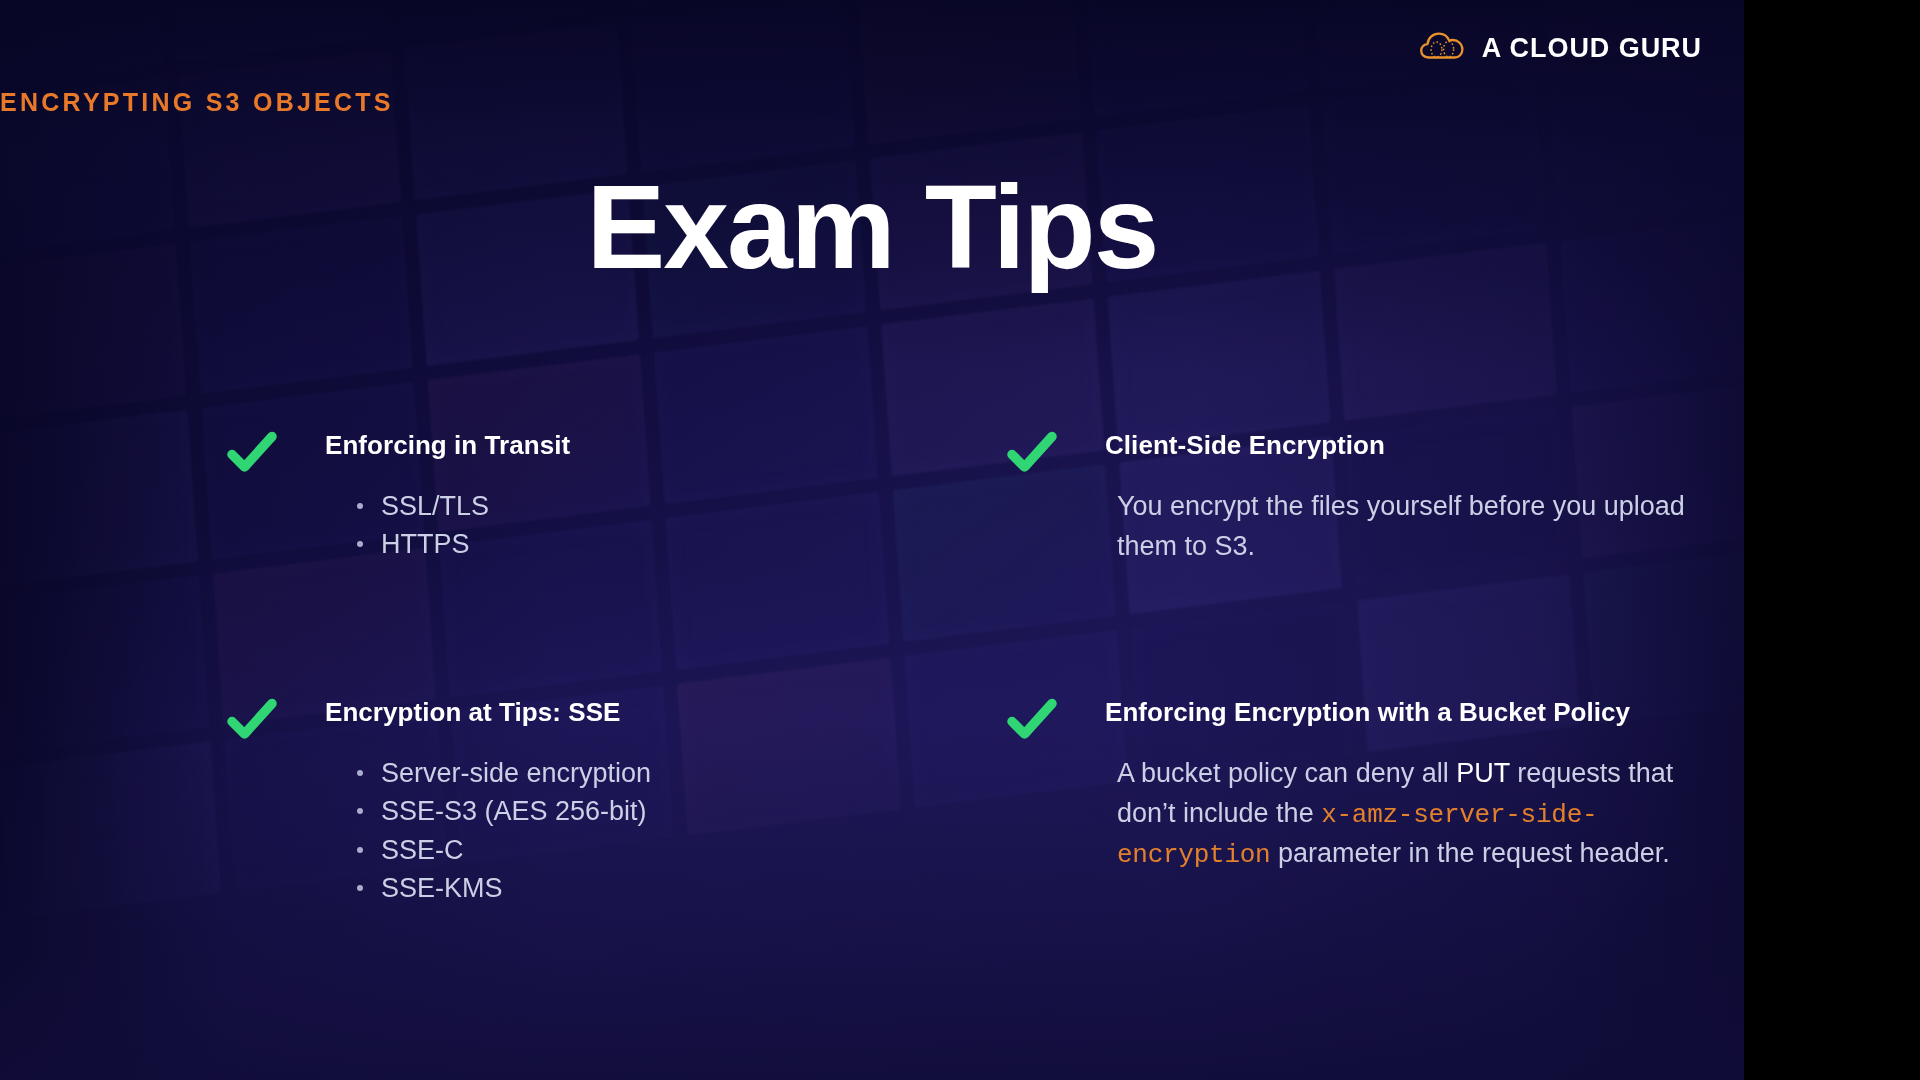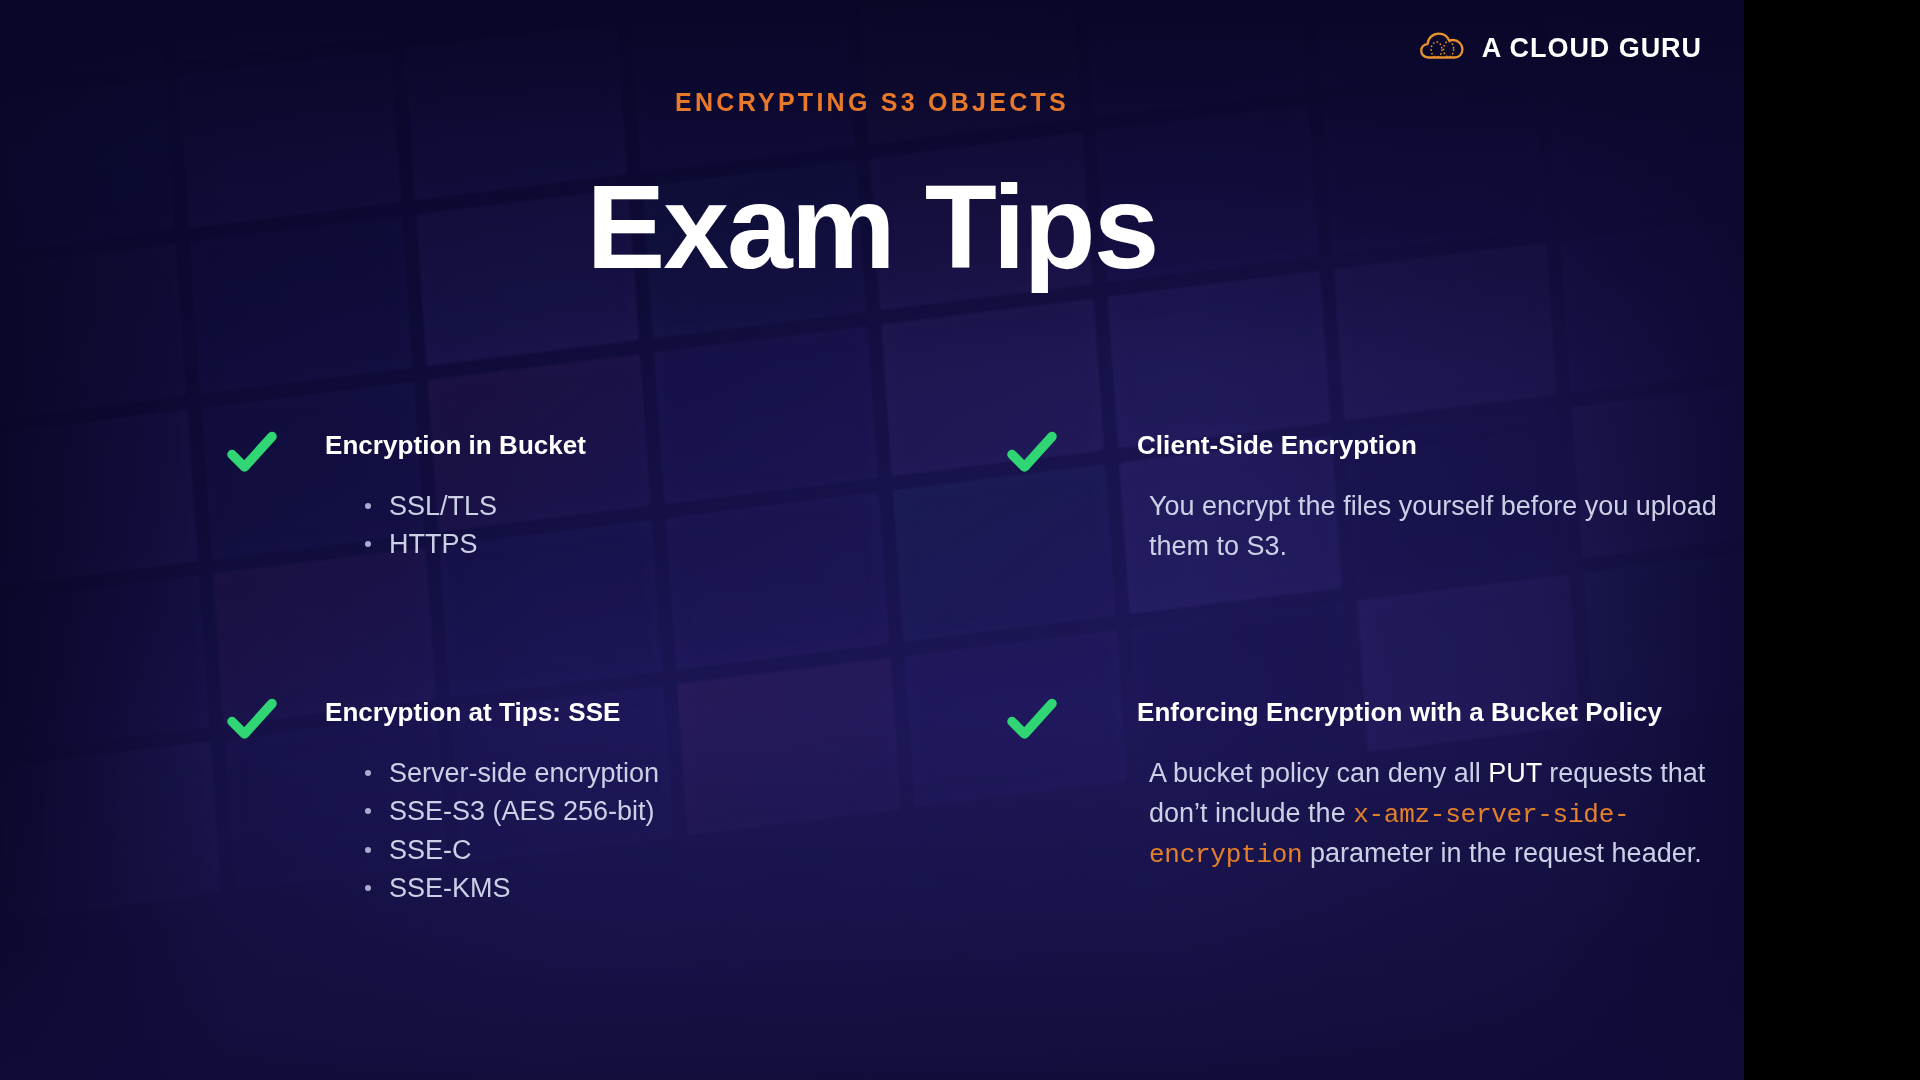--- a/index.html
+++ b/index.html
@@ -77,21 +77,21 @@
     letter-spacing: 0.035em;
     white-space: nowrap;
   }
 
   
   .eyebrow {
     position: absolute;
     top: 88px;
     left: 0;
     width: 100%;
-    text-align: center;
+    text-align: left;
     font-size: 25px;
     font-weight: bold;
     letter-spacing: 0.13em;
     color: #e8792a;
     z-index: 4;
   }
   .title {
     position: absolute;
     top: 166px;
     left: 0;
@@ -117,40 +117,40 @@
     column-gap: 0;
     row-gap: 118px;
     padding-left: 225px;
     box-sizing: border-box;
   }
   .block {
     display: grid;
     grid-template-columns: 100px 1fr;
     align-items: start;
   }
-  .block.right { padding-right: 170px; gap: 32px; }
+  .block.right { padding-right: 170px; }
 
   .check {
     width: 54px;
     height: 54px;
     margin-top: -6px;
   }
   .block-body { padding-top: 0; }
 
   .block-heading {
     color: #ffffff;
     font-size: 26px;
     font-weight: bold;
     letter-spacing: 0.002em;
     margin: 0 0 26px 0;
   }
 
   ul.bullets {
     list-style: none;
-    margin: 12px;
+    margin: 4px;
     padding: 0 0 0 26px;
   }
   ul.bullets li {
     position: relative;
     color: #ccd0e6;
     font-size: 27px;
     line-height: 1.42;
     padding-left: 26px;
   }
   ul.bullets li::before {
@@ -270,21 +270,21 @@
 
   <div id="content">
 
     <div class="block">
       <span class="check">
         <svg width="54" height="54" viewBox="0 0 54 54" aria-hidden="true">
           <path d="M7 30.5 L19.5 43 L47 12.5" fill="none" stroke="#2fd673" stroke-width="9.5" stroke-linecap="round" stroke-linejoin="round"></path>
         </svg>
       </span>
       <div class="block-body">
-        <h2 class="block-heading">Encryption in Bucket</h2>
+        <h2 class="block-heading">Enforcing in Transit</h2>
         <ul class="bullets">
           <li>SSL/TLS</li>
           <li>HTTPS</li>
         </ul>
       </div>
     </div>
 
     <div class="block right">
       <span class="check">
         <svg width="54" height="54" viewBox="0 0 54 54" aria-hidden="true">

